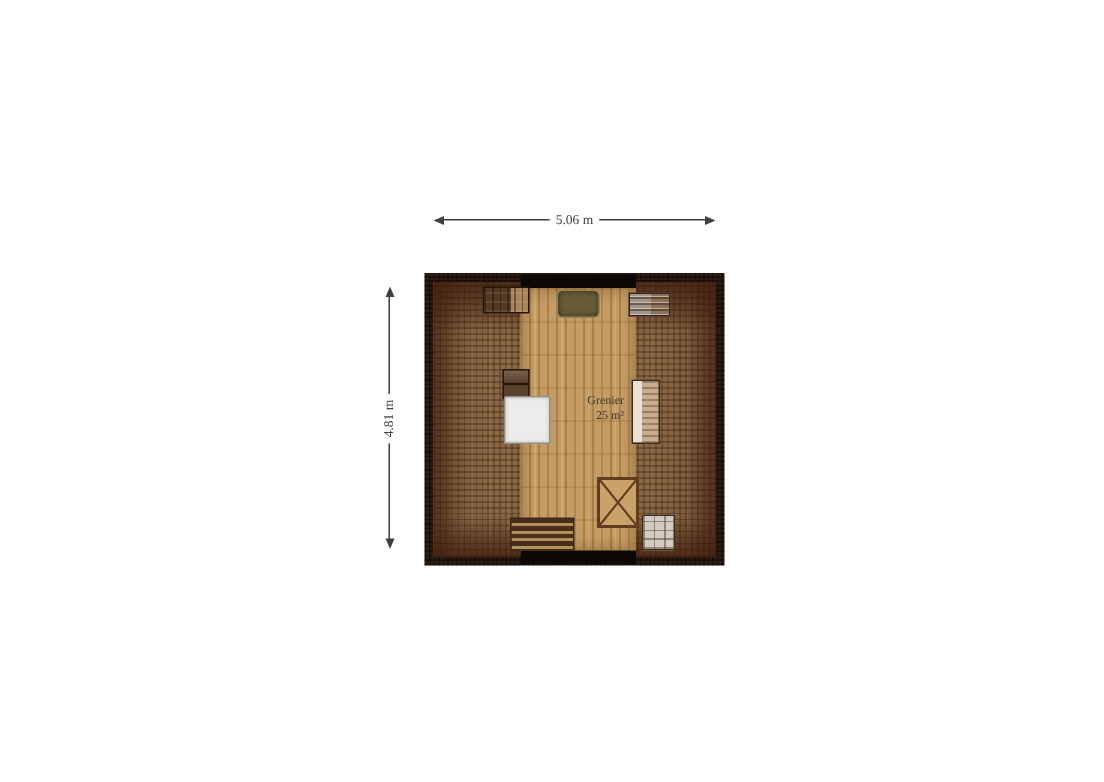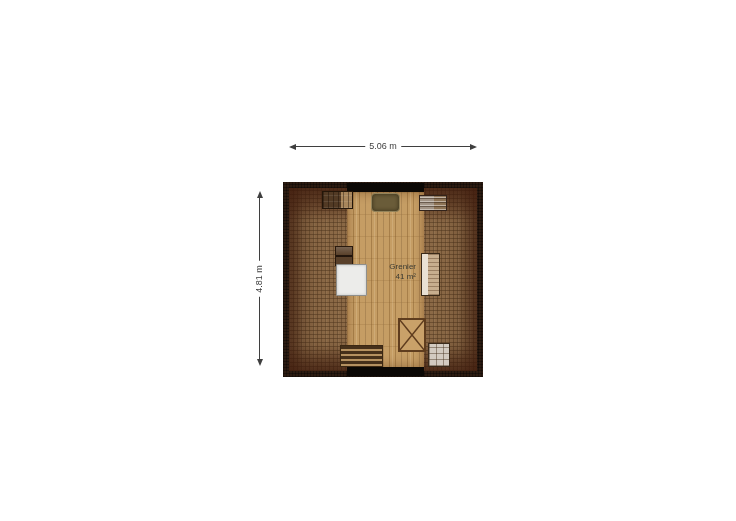--- a/index.html
+++ b/index.html
@@ -1,18 +1,18 @@
 <!DOCTYPE html>
 <html style="--c-wall: #0b0805; --c-roof-border: #2c1b11; --c-carpet: #8b6946; --c-wood: #c59d64; --c-dim-line: #3f3f3f; --c-label-text: #3a3a32;"><head>
 <meta charset="utf-8">
 <style>
   html,body{margin:0;padding:0;background:#fff;}
   .canvas{
     position:relative;width:736px;height:521px;background:#ffffff;overflow:hidden;
-    font-family:Liberation Sans, sans-serif;
+    font-family:Liberation Serif, serif;
   }
 
   
   .dim{position:absolute;color:var(--c-dim-line,#3f3f3f);}
   .dim-top{left:289px;top:140px;width:188px;height:12px;}
   .dim-top .dim-line{position:absolute;left:4px;right:4px;top:6px;border-top:1px solid var(--c-dim-line,#3f3f3f);}
   .dim-left{left:253px;top:191px;width:12px;height:175px;}
   .dim-left .dim-line{position:absolute;top:4px;bottom:4px;left:6px;border-left:1px solid var(--c-dim-line,#3f3f3f);}
   .arrow{position:absolute;width:0;height:0;}
   .arrow-w{left:0;top:4px;border-top:3px solid transparent;border-bottom:3px solid transparent;border-right:7px solid var(--c-dim-line,#3f3f3f);}
@@ -160,17 +160,17 @@
         <line x1="1.5" y1="1.5" x2="26.5" y2="32.5" stroke="#5f3d1e" stroke-width="1.4"></line>
         <line x1="26.5" y1="1.5" x2="1.5" y2="32.5" stroke="#5f3d1e" stroke-width="1.4"></line>
       </svg>
     </div>
 
     <div class="furn stairs"></div>
     <div class="furn cabinet-br"></div>
 
     <div class="room-label">
       <div>Grenier</div>
-      <div>41 m²</div>
+      <div>25 m²</div>
     </div>
   </div>
 
 </div>
 
 </body></html>

